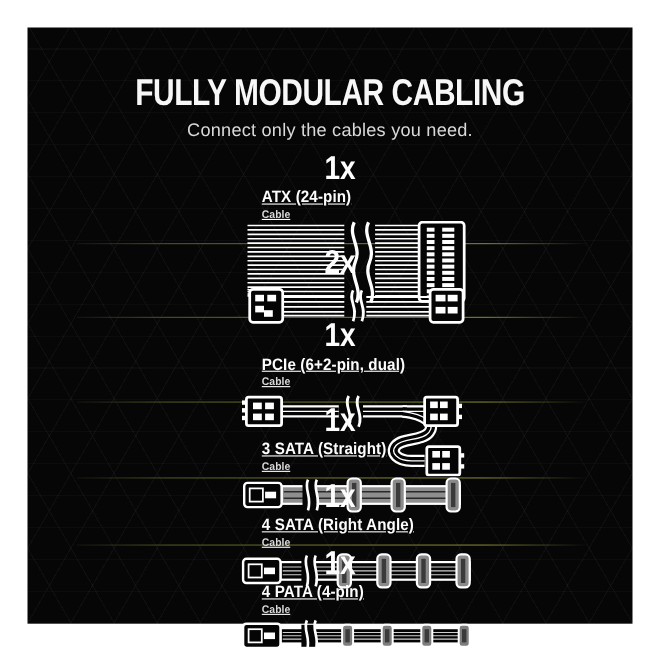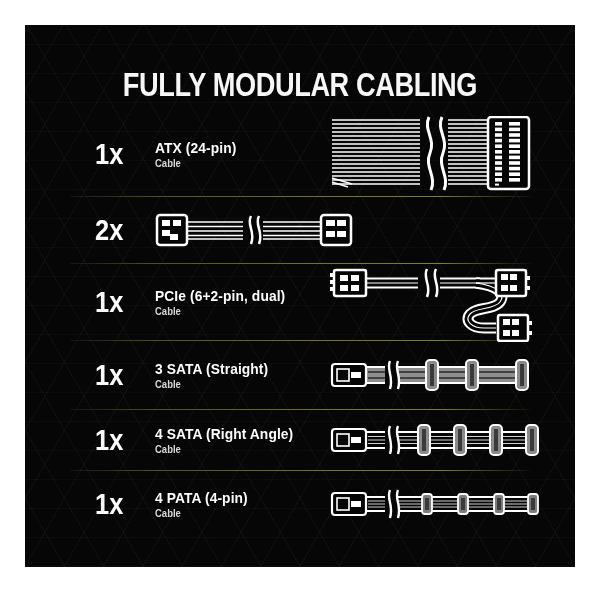--- a/index.html
+++ b/index.html
@@ -24,27 +24,27 @@
     transform:scaleX(0.8);transform-origin:50% 50%;
     color:#f7f7f7;white-space:nowrap;
   }
   .subtitle{
     margin-top:6px;text-align:center;
     font-size:16.5px;font-weight:400;color:#d9d9d9;letter-spacing:0.2px;
   }
   .rows{margin-top:8px;}
   .row{
     display:flex;align-items:center;
-    padding-left:70px;padding-right:20px;box-sizing:border-box;
+    padding-left:70px;padding-right:20px;box-sizing:border-box;flex-direction:column;
   }
   .row .qty{
     width:60px;font-size:30px;font-weight:800;color:#fdfdfd;
     transform:scaleX(0.85);transform-origin:0 50%;white-space:nowrap;
   }
-  .row .lbl{width:175px;}
+  .row .lbl{width:175px;text-decoration:underline;}
   .row .lbl .name{
     font-size:15px;font-weight:700;color:#fdfdfd;letter-spacing:0.1px;
     transform:scaleX(0.92);transform-origin:0 50%;white-space:nowrap;
   }
   .row .lbl .unit{
     margin-top:2px;font-size:10px;font-weight:700;color:#d8d8d8;
     transform:scaleX(0.95);transform-origin:0 50%;
   }
   .row .art{flex:1;display:flex;align-items:center;justify-content:flex-start;}
   .sep{
@@ -52,20 +52,21 @@
     background:linear-gradient(90deg, rgba(90,90,80,0.15) 0%, #4d511f 18%, #70742c 55%, #7b7f30 80%, rgba(40,42,15,0.1) 100%);
   }
   .h84{height:84px}.h66{height:66px}.h76{height:76px}.h68{height:68px}.h60{height:60px}
   svg{display:block;}
 </style>
 </head>
 <body>
 
 <div class="panel">
   <div class="title">FULLY MODULAR CABLING</div>
+  <div class="subtitle">Connect only the cables you need.</div>
 
   <div class="rows">
 
     <div class="row h84">
       <div class="qty">1x</div>
       <div class="lbl">
         <div class="name">ATX (24-pin)</div>
         <div class="unit">Cable</div>
       </div>
       <div class="art">

